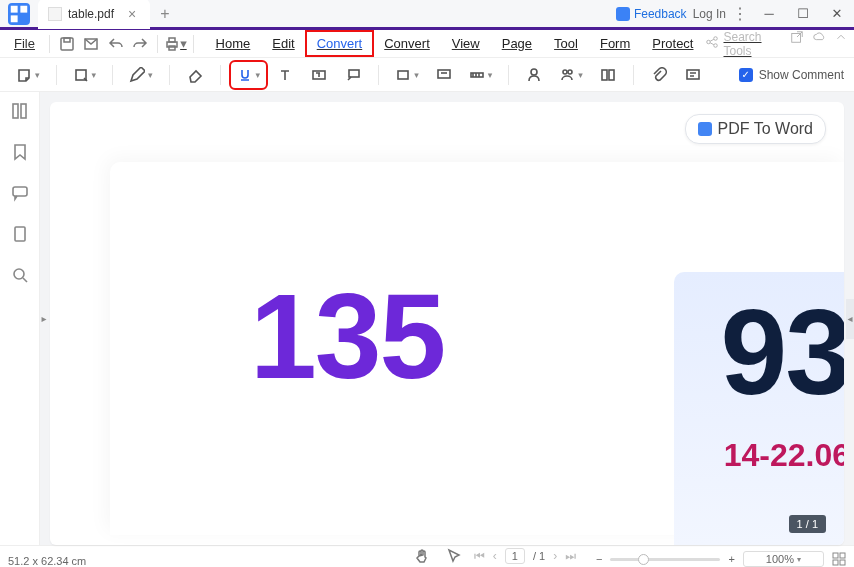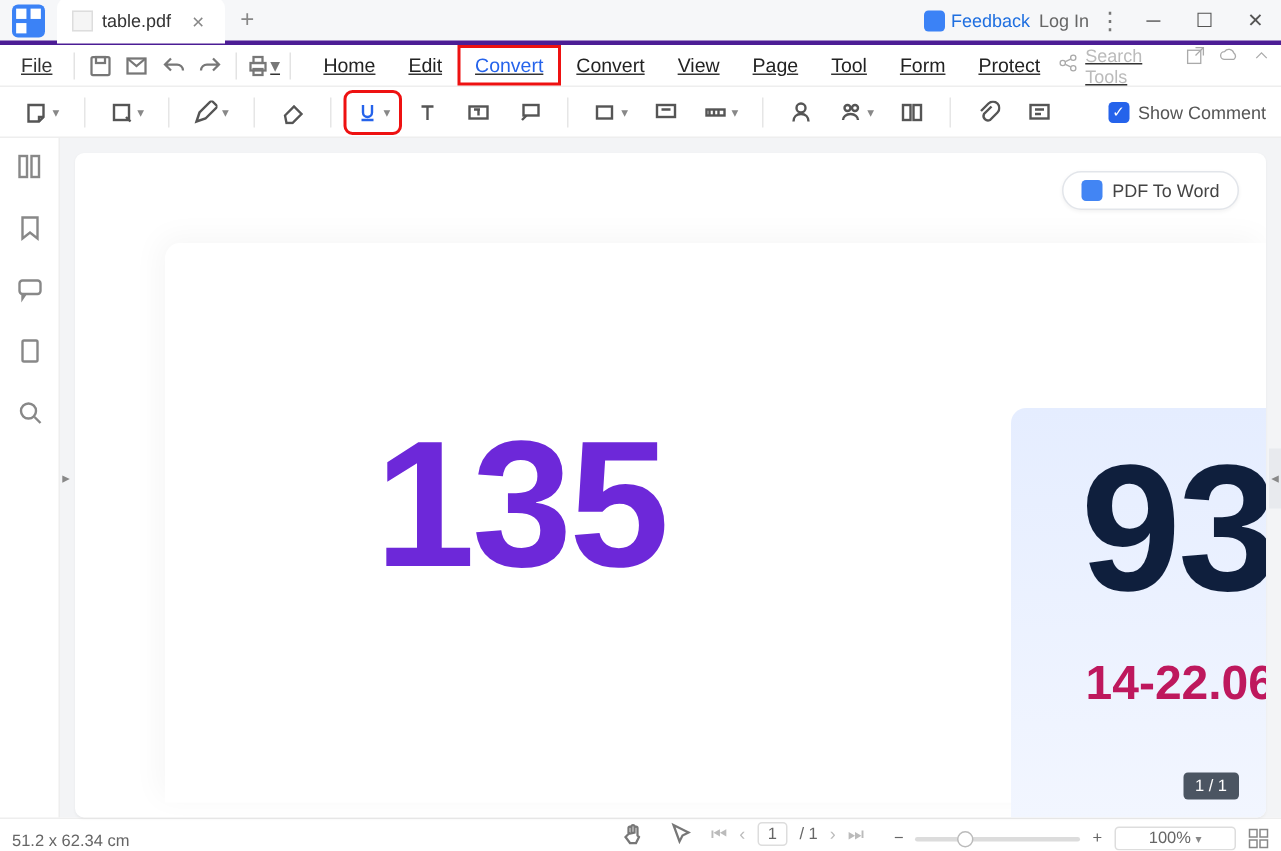--- a/index.html
+++ b/index.html
@@ -45,21 +45,21 @@
 .chk { width:14px; height:14px; background:#2563eb; border-radius:3px; display:flex; align-items:center; justify-content:center; color:#fff; font-size:10px; }
 
 
 .workspace { display:flex; height: calc(567px - 30px - 28px - 34px - 22px); }
 .leftbar { width:40px; border-right:1px solid #eee; display:flex; flex-direction:column; align-items:center; padding-top:10px; gap:20px; color:#888; }
 .leftbar svg { width:18px; height:18px; stroke:#888; fill:none; stroke-width:1.6; }
 .page-wrap { flex:1; background:#f3f4f6; position:relative; padding: 10px 10px 0 10px; }
 .expand-l { position:absolute; left:0; top:50%; transform:translateY(-50%); width:8px; height:40px; display:flex; align-items:center; justify-content:center; color:#888; font-size:10px; }
 .expand-r { position:absolute; right:0; top:50%; transform:translateY(-50%); width:8px; height:40px; display:flex; align-items:center; justify-content:center; color:#888; font-size:10px; background:#e8eaee; }
 .canvas { width:100%; height:100%; background:#fff; border-radius:6px; position:relative; overflow:hidden; box-shadow: 0 1px 2px rgba(0,0,0,0.05); }
-.pdf-to-word { position:absolute; top:12px; right:18px; background:#fff; border:1px solid #e2e5ea; border-radius:14px; padding:5px 12px; font-size:12px; color:#444; display:flex; align-items:center; gap:6px; box-shadow:0 1px 3px rgba(0,0,0,0.06); }
+.pdf-to-word { position:absolute; top:12px; right:18px; background:#fff; border:1px solid #e2e5ea; border-radius:14px; padding:5px 12px; font-size:16px; color:#444; display:flex; align-items:center; gap:6px; box-shadow:0 1px 3px rgba(0,0,0,0.06); }
 .ptw-i { width:14px; height:14px; background:#4285f4; border-radius:3px; }
 .doc-inner { position:absolute; left:60px; top:60px; right:0; bottom:10px; background:#fff; border-radius:10px 0 0 0; box-shadow: -4px -4px 20px rgba(0,0,0,0.04); }
 .card-r { position:absolute; right:0; top:170px; bottom:0; width:170px; background: linear-gradient(180deg,#e5edff,#f2f6ff); border-top-left-radius: 10px; }
 .big1 { position:absolute; left:200px; top:165px; font-size:120px; font-weight:800; color:#6d28d9; letter-spacing:-2px; }
 .date1 { position:absolute; left:190px; top:335px; font-size:32px; color:#9aa1ad; }
 .big2 { position:absolute; right:-6px; top:181px; font-size:120px; font-weight:800; color:#0f1f3d; letter-spacing:-2px; }
 .date2 { position:absolute; right:-6px; top:335px; font-size:32px; color:#be185d; white-space:nowrap;font-weight:bold; }
 .page-ind { position:absolute; right:18px; bottom:12px; background:#4b5562; color:#fff; font-size:11px; padding:3px 8px; border-radius:3px; }
 
 

